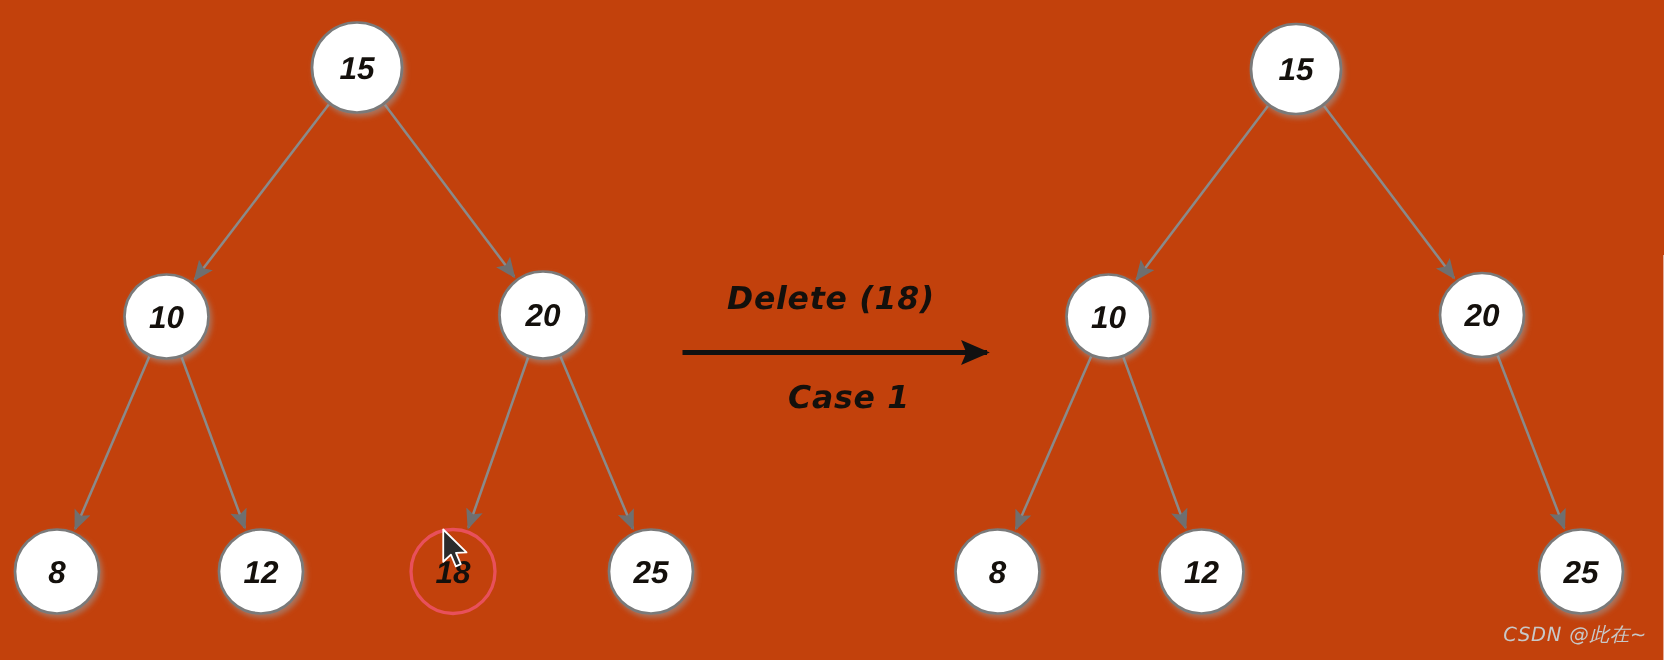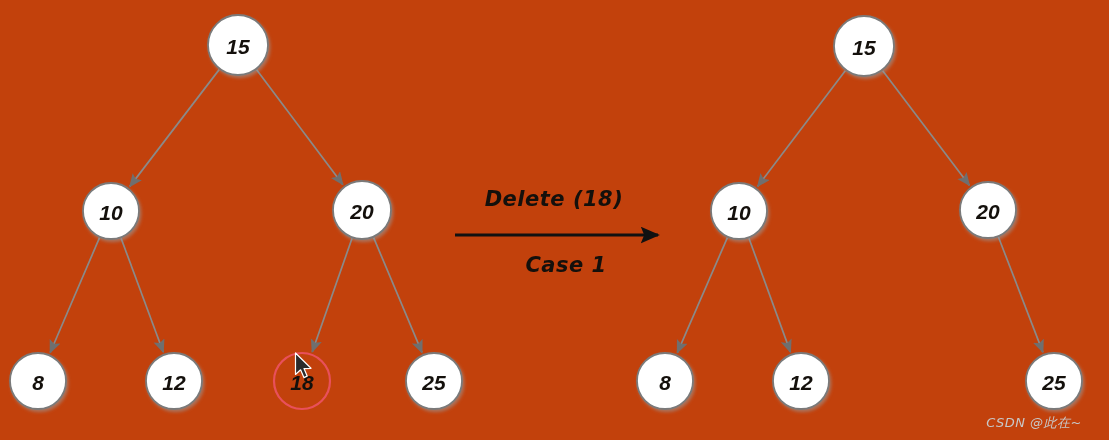--- a/index.html
+++ b/index.html
@@ -58,21 +58,21 @@
   .op-text {
     font-family: "DejaVu Sans", sans-serif;
     font-weight: bold;
     font-size: 21px;
     fill: #14100c;
     text-anchor: middle;
     letter-spacing: 0.5px;
   }
   .watermark {
     position: absolute;
-    right: 27px;
+    right: 11px;
     bottom: 8px;
     font-family: "DejaVu Sans", sans-serif;
     font-size: 13px;
     color: #c8c8c8;
     letter-spacing: 0.5px;
     user-select: none;
     white-space: nowrap;
   }
   .cursor-wrap {
     position: absolute;

